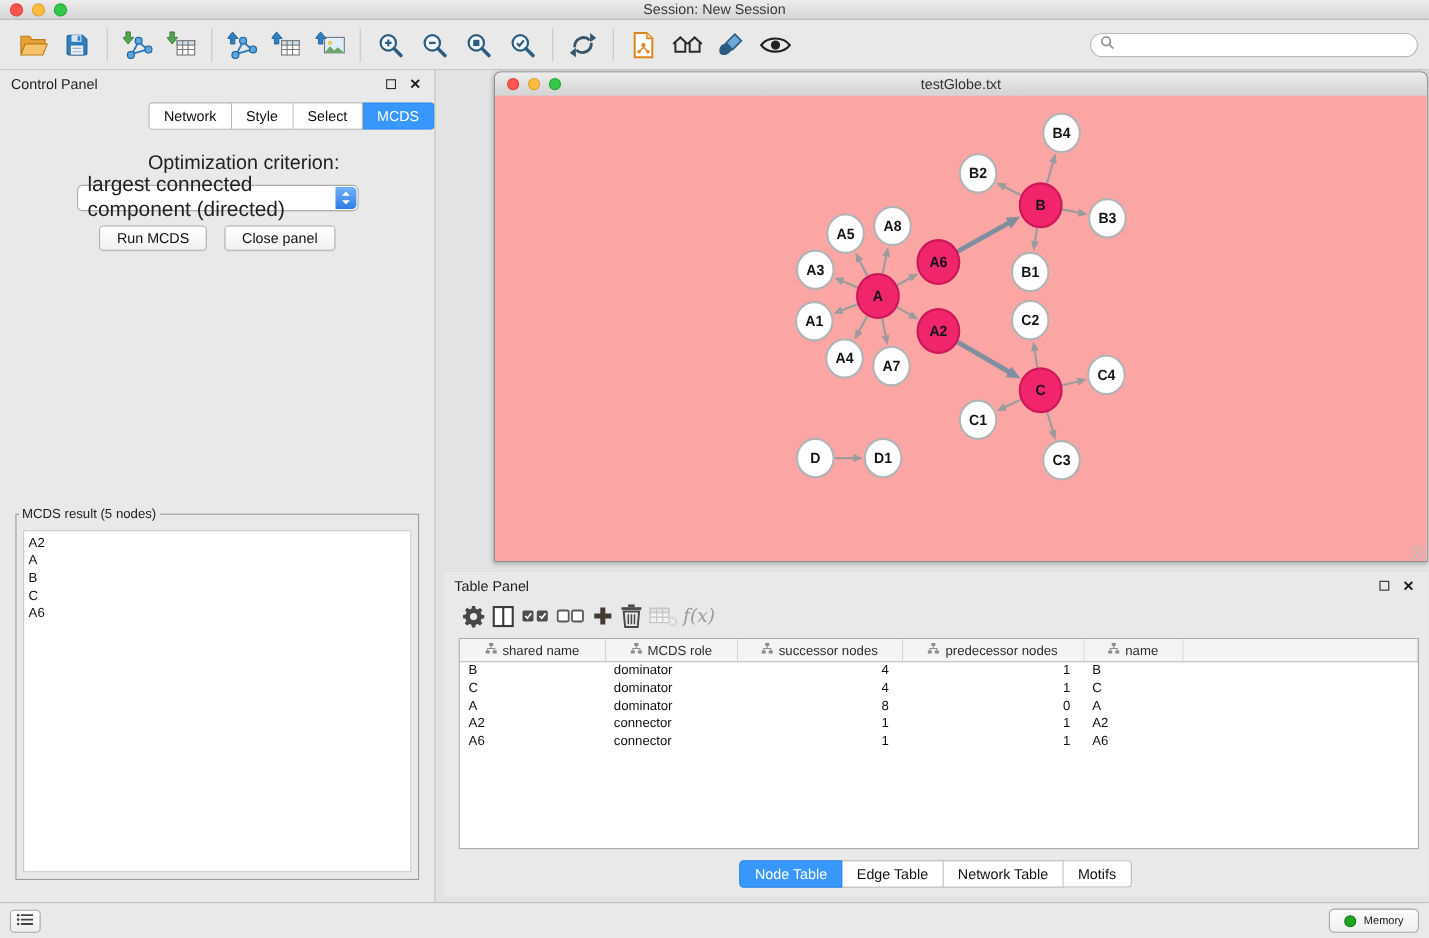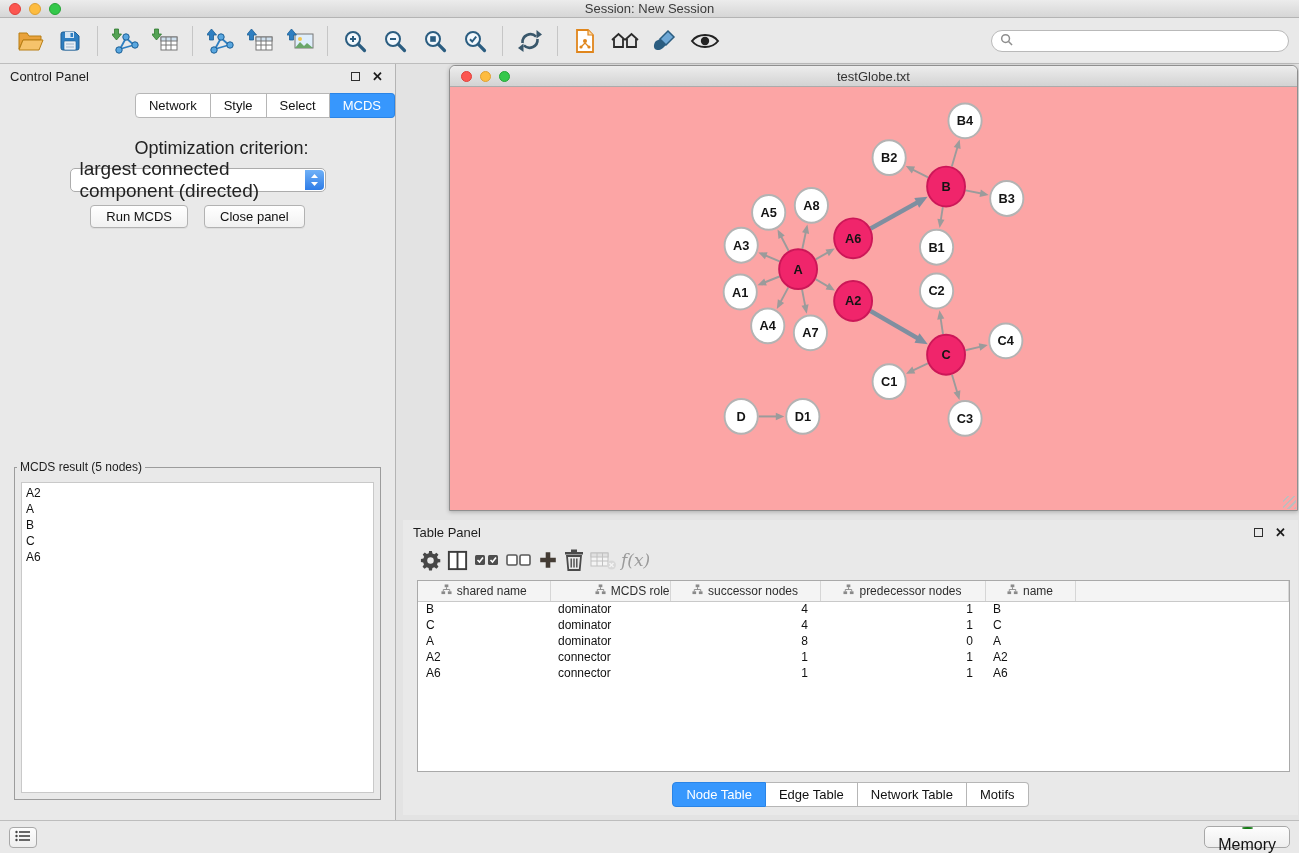--- a/index.html
+++ b/index.html
@@ -78,21 +78,21 @@
   thead th .th-inner { display:inline-flex; align-items:center; gap:5px; }
   tbody td { font-size:12px; height:16px; padding-left:8px; color:#111; white-space:nowrap; overflow:hidden; }
   #node-table td:nth-child(3), #node-table td:nth-child(4) { text-align:right; padding-right:12px; padding-left:0; }
   .tp-tabs { display:flex; justify-content:center; margin-top:10px; }
 
   
   .statusbar { height:33px; background:#e9e9e9; border-top:1px solid #bdbdbd; display:flex; align-items:center; padding:0 9px; }
   .status-left-btn { width:28px; height:21px; border:1px solid #a8a8a8; border-radius:4px;
     background:linear-gradient(#fdfdfd,#eeeeee); display:flex; align-items:center; justify-content:center; }
   .memory-btn { margin-left:auto; display:flex; align-items:center; gap:7px; height:22px; padding:0 13px;
-    border:1px solid #a8a8a8; border-radius:5px; background:linear-gradient(#fdfdfd,#eeeeee); font-size:16px; color:#111; font-family:inherit;flex-direction:column; }
+    border:1px solid #a8a8a8; border-radius:5px; background:linear-gradient(#fdfdfd,#eeeeee); font-size:10px; color:#111; font-family:inherit; }
   .memory-dot { width:11px; height:11px; border-radius:50%; background:#1fa51f; border:1px solid #157a15; }
 </style>
 </head>
 <body>
 
 <div class="app">
 
   <div class="titlebar">
     <div class="traffic">
       <span class="light red"></span>
@@ -503,21 +503,21 @@
                 <tr>
                   <th style="width: 132px;"><span class="th-inner">
                       <span><svg width="11" height="11" viewBox="0 0 12 12">
                           <rect x="4" y="0.5" width="4" height="3" fill="#8a8a8a"></rect>
                           <rect x="0.5" y="8" width="4" height="3" fill="#8a8a8a"></rect>
                           <rect x="7.5" y="8" width="4" height="3" fill="#8a8a8a"></rect>
                           <path d="M6 3.5V6M2.5 8V6h7v2" stroke="#8a8a8a" fill="none"></path>
                         </svg></span>
                       <span>shared name</span>
                     </span></th>
-                  <th style="width: 120px; text-align: right;"><span class="th-inner">
+                  <th style="width: 120px;"><span class="th-inner">
                       <span><svg width="11" height="11" viewBox="0 0 12 12">
                           <rect x="4" y="0.5" width="4" height="3" fill="#8a8a8a"></rect>
                           <rect x="0.5" y="8" width="4" height="3" fill="#8a8a8a"></rect>
                           <rect x="7.5" y="8" width="4" height="3" fill="#8a8a8a"></rect>
                           <path d="M6 3.5V6M2.5 8V6h7v2" stroke="#8a8a8a" fill="none"></path>
                         </svg></span>
                       <span>MCDS role</span>
                     </span></th>
                   <th style="width: 150px;"><span class="th-inner">
                       <span><svg width="11" height="11" viewBox="0 0 12 12">

